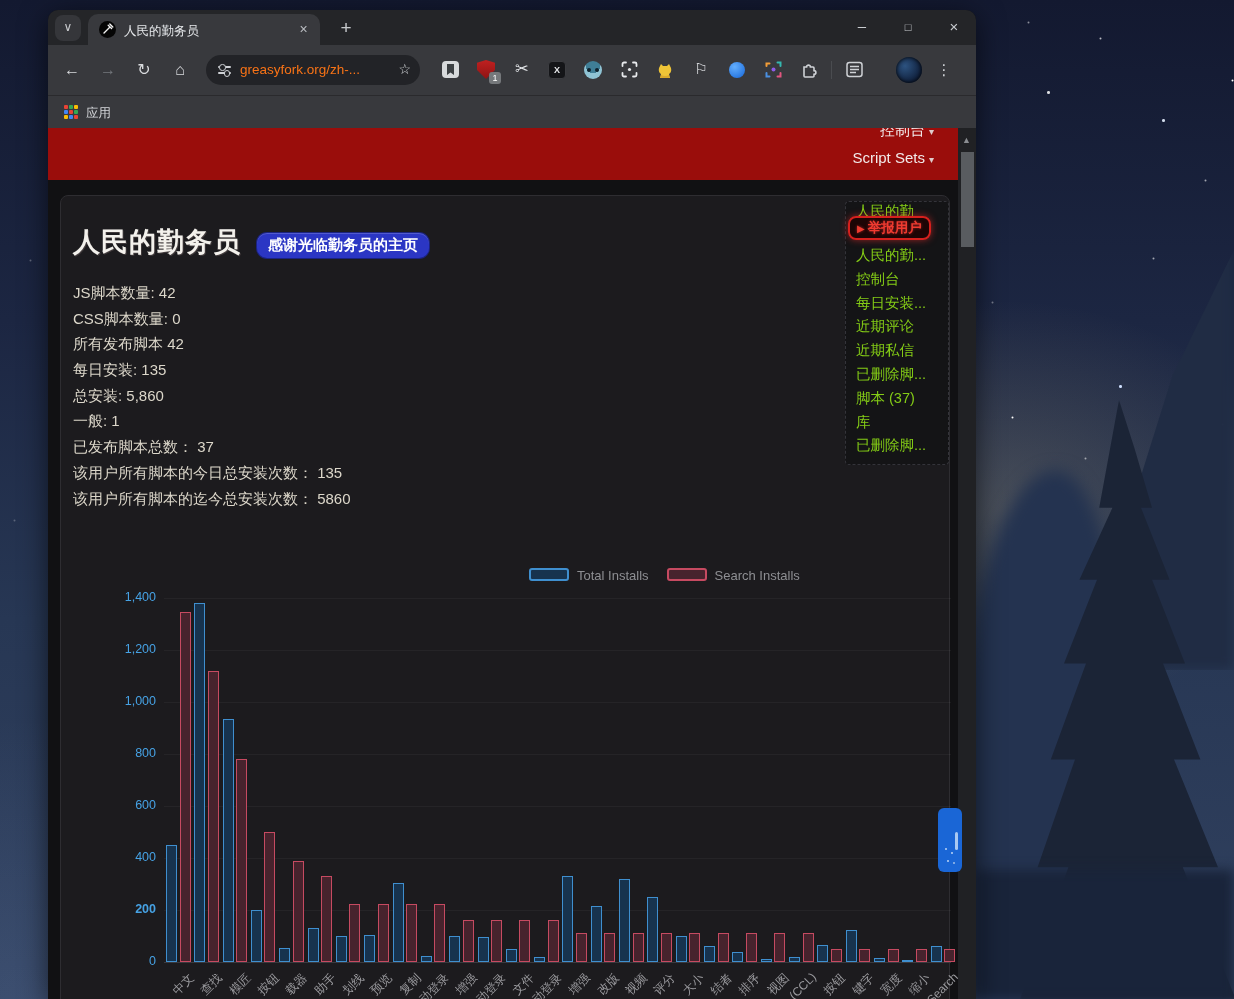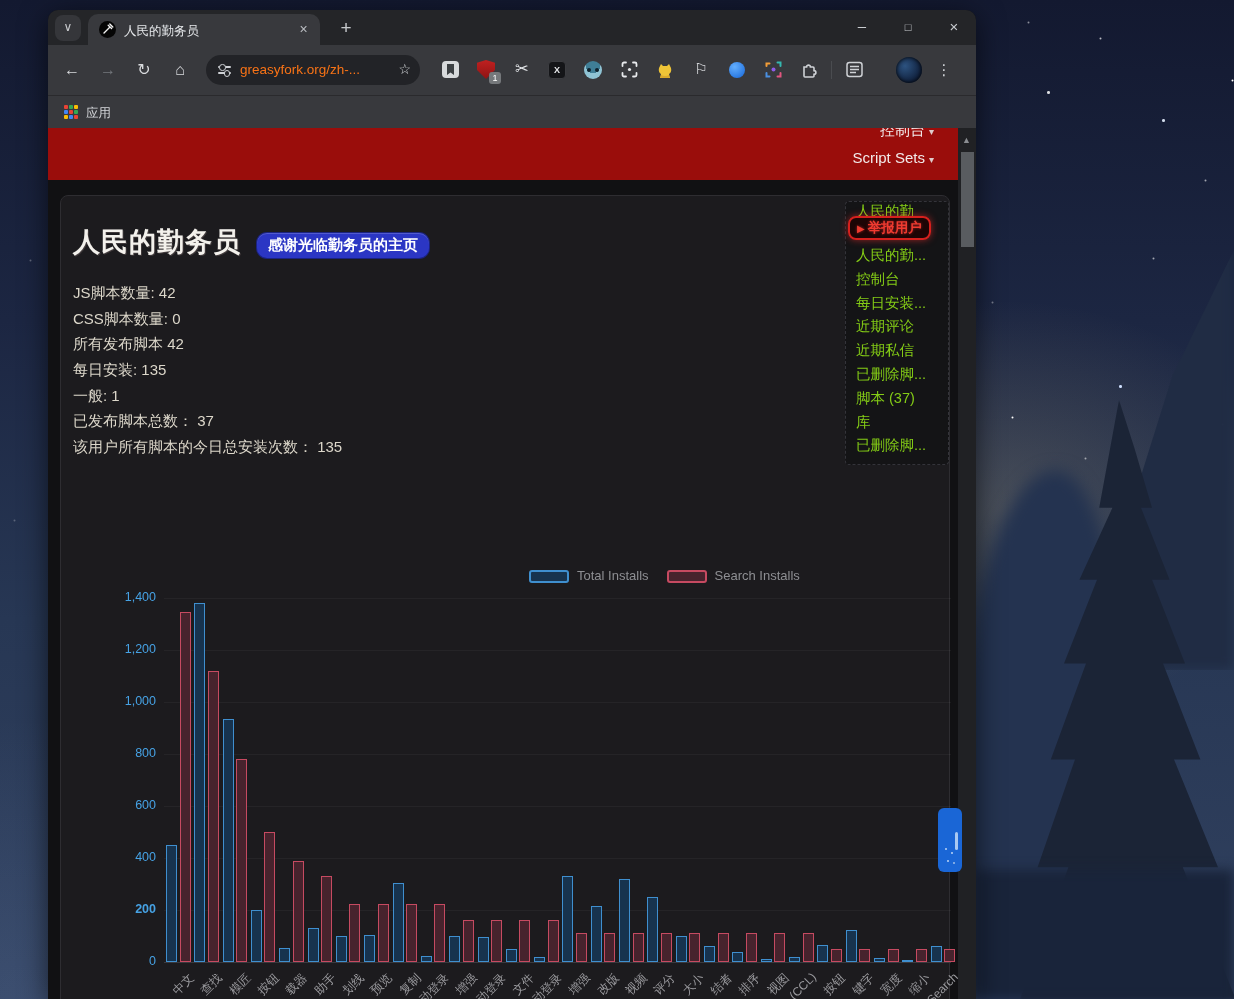--- a/index.html
+++ b/index.html
@@ -92,21 +92,21 @@
     border:1px dashed #34343a;border-radius:4px;}
   .sm-item{height:23.8px;line-height:23.8px;font-size:14.5px;color:#84cc16;white-space:nowrap;overflow:hidden;}
   #sm-clip{height:12px;line-height:14px;overflow:hidden;}
   #report-badge{position:absolute;left:2px;top:14px;background:rgba(30,2,2,.85);border:2px solid #d5201d;border-radius:8px;
     color:#ef3b30;font-size:13.5px;font-weight:bold;padding:1px 7px;white-space:nowrap;
     box-shadow:0 0 7px rgba(255,45,45,.55);text-shadow:0 0 3px rgba(255,60,60,.6);}
   #report-badge .arr{font-size:10px;margin-right:3px;}
   #sm-list{margin-top:28px;}
 
   
-  #legend{position:absolute;left:468px;top:372px;display:flex;align-items:flex-end;}
+  #legend{position:absolute;left:468px;top:372px;display:flex;align-items:flex-start;}
   .sw{width:40px;height:13px;border-radius:3px;border:2px solid;}
   .legtext{font-size:13px;color:#8e8f93;margin:0 18px 0 8px;}
   #chart{position:absolute;left:0;top:400px;width:890px;height:660px;}
   .ytick{position:absolute;left:0;width:95px;text-align:right;font-size:12.5px;color:#46a2e4;}
   .gridline{position:absolute;left:103px;width:787px;height:1px;background:rgba(255,255,255,.045);}
   #baseline{position:absolute;left:103px;width:787px;height:1px;background:#3a3a3f;}
   .bar{position:absolute;width:11px;}
   .bar.blue{background:#17334e;border:1px solid #3f8fcf;}
   .bar.red{background:#47232d;border:1px solid #c64a61;}
   .xlabel{position:absolute;font-size:12px;color:#9a9a9e;white-space:nowrap;transform:translateX(-100%) rotate(-45deg);transform-origin:100% 0;}
@@ -255,23 +255,25 @@
       </div>
 
       <div id="panel">
         <div id="ptitle">人民的勤务员</div>
         <div id="pbadge">感谢光临勤务员的主页</div>
         <div id="stats">
             <div class="stat-line">JS脚本数量: 42</div>
             <div class="stat-line">CSS脚本数量: 0</div>
             <div class="stat-line">所有发布脚本 42</div>
             <div class="stat-line">每日安装: 135</div>
+            <div class="stat-line">总安装: 5,860</div>
             <div class="stat-line">一般: 1</div>
             <div class="stat-line">已发布脚本总数： 37</div>
             <div class="stat-line">该用户所有脚本的今日总安装次数： 135</div>
+            <div class="stat-line">该用户所有脚本的迄今总安装次数： 5860</div>
           </div>
 
         <div id="sidemenu">
           <div id="sm-clip" class="sm-item">人民的勤</div>
           <div id="report-badge">
             <span class="arr">▶</span><span>举报用户</span>
           </div>
           <div id="sm-list">
               <div class="sm-item">人民的勤...</div>
               <div class="sm-item">控制台</div>

